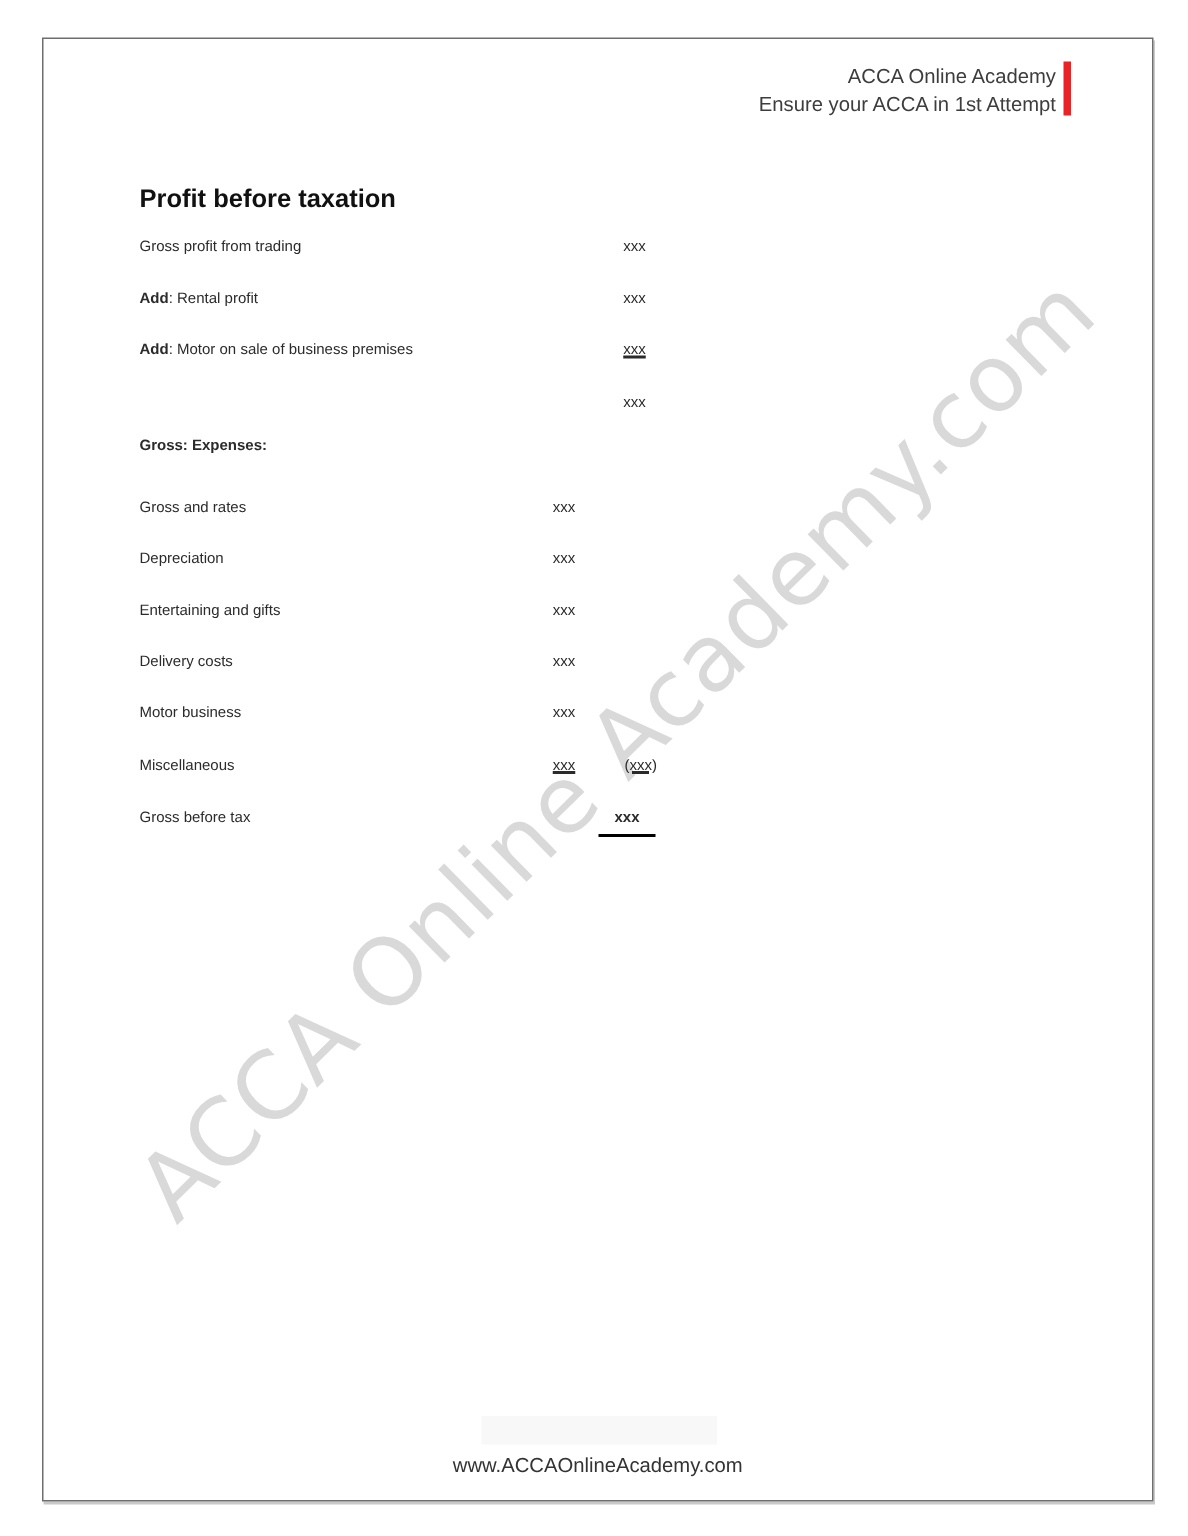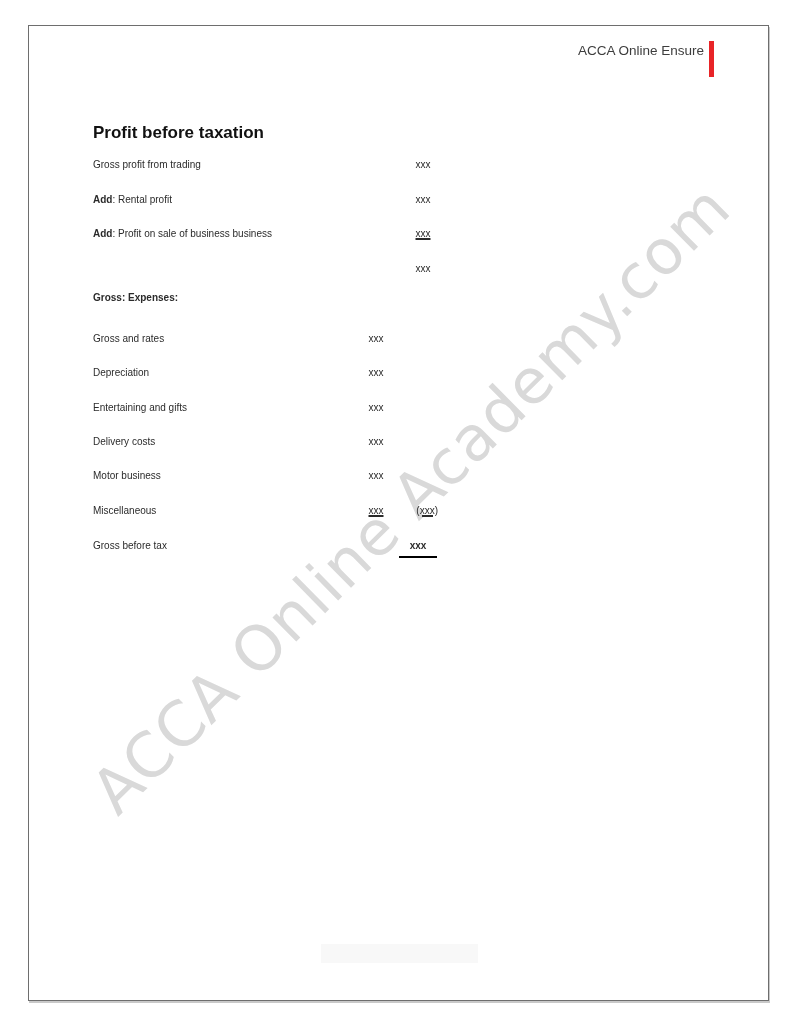--- a/index.html
+++ b/index.html
@@ -62,39 +62,40 @@
 </style>
 </head>
 <body>
 
 <div class="page">
 
   <div class="watermark" style="color: rgb(217, 217, 217);">ACCA Online Academy.com</div>
 
   <div class="header">
     <div class="header-text">
-      <div>ACCA Online Ensure</div>
+      <div>ACCA Online Academy</div>
+      <div>Ensure your ACCA in 1st Attempt</div>
     </div>
     <div class="accent-bar" style="background: rgb(232, 36, 39);"></div>
   </div>
 
   <div class="doc-title">Profit before taxation</div>
 
   <div class="row" style="top:129px">
     <span>Gross profit from trading</span>
     <span class="val-outer">xxx</span>
   </div>
 
   <div class="row" style="top:164px">
     <span class="b">Add</span><span>: Rental profit</span>
     <span class="val-outer">xxx</span>
   </div>
 
   <div class="row" style="top:198px">
-    <span class="b">Add</span><span>: Profit on sale of business business</span>
+    <span class="b">Add</span><span>: Motor on sale of business premises</span>
     <span class="val-outer u">xxx</span>
   </div>
 
   <div class="row" style="top:233px">
     <span class="val-outer">xxx</span>
   </div>
 
   <div class="row" style="top:262px">
     <span class="section-label">Gross: Expenses:</span>
   </div>
@@ -129,14 +130,15 @@
     <span class="val-inner u">xxx</span>
     <span class="val-outer-paren u">(xxx)</span>
   </div>
 
   <div class="row" style="top:510px">
     <span>Gross before tax</span>
     <span class="total-box">xxx</span>
   </div>
 
   <div class="footer-highlight"></div>
+  <div class="footer">www.ACCAOnlineAcademy.com</div>
 
 </div>
 
 </body></html>

